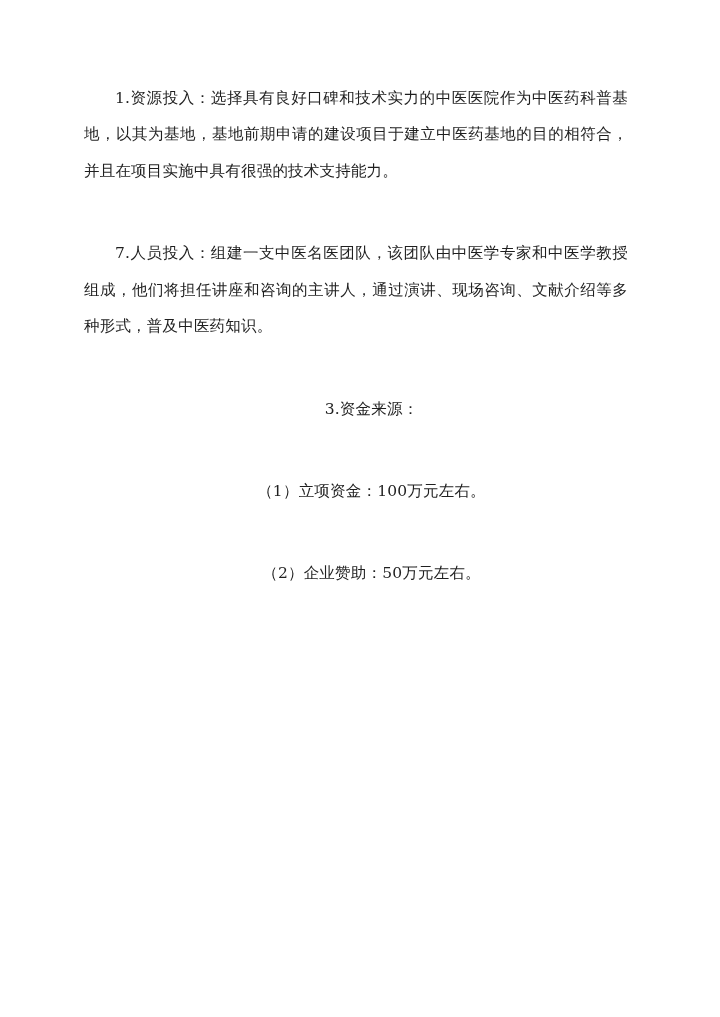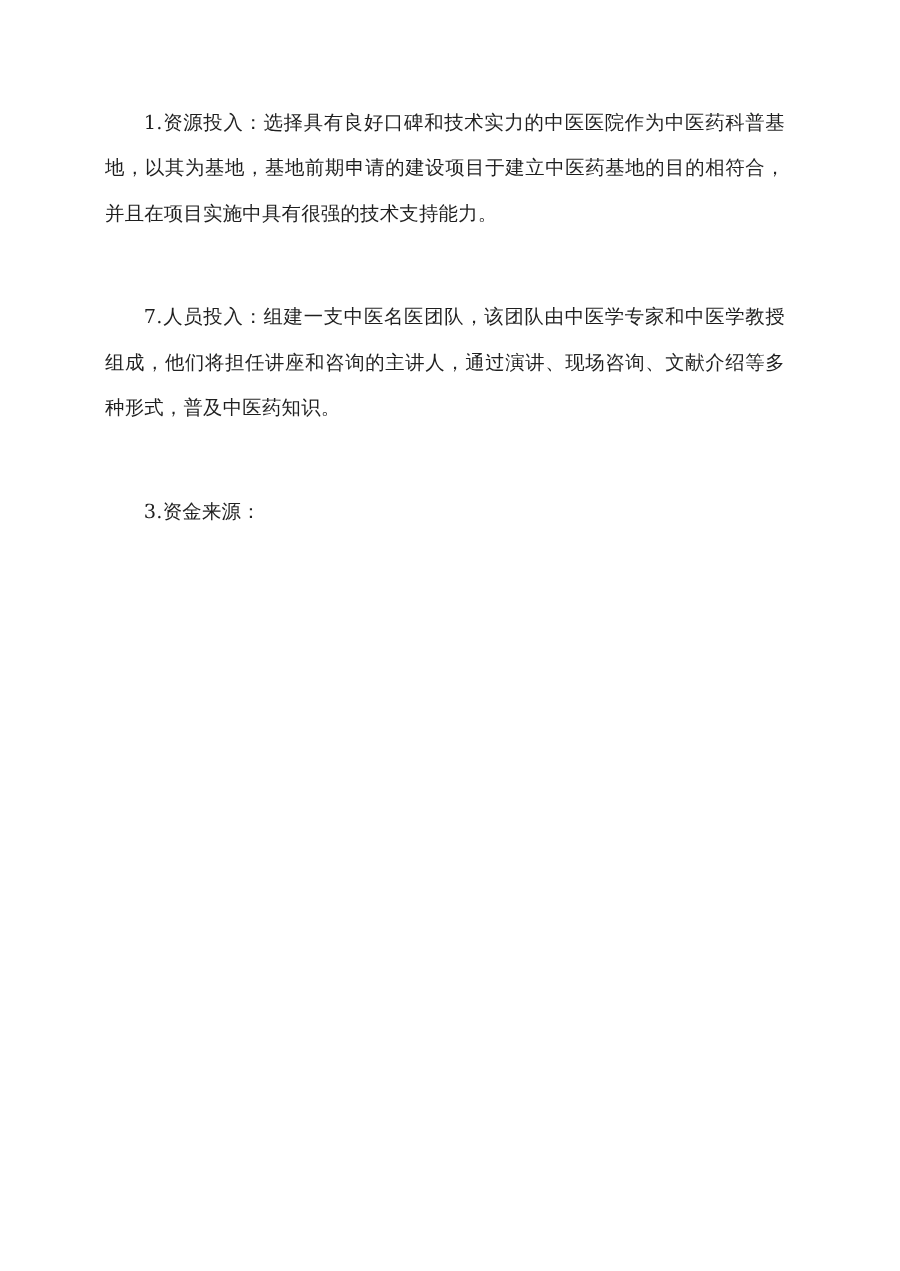--- a/index.html
+++ b/index.html
@@ -33,25 +33,27 @@
     text-justify: inter-ideograph;
     letter-spacing: 0.2px;
     text-indent: 2em;
     color: #1f1f1f;
     word-break: break-all;
   }
   p.para:last-child {
     margin-bottom: 0;
   }
   p.short {
-    text-align: left;
+    text-align: center;
   }
 </style>
 </head>
 <body>
 
 <div class="page">
   <div class="doc-body">
     <p class="para">1.资源投入：选择具有良好口碑和技术实力的中医医院作为中医药科普基地，以其为基地，基地前期申请的建设项目于建立中医药基地的目的相符合，并且在项目实施中具有很强的技术支持能力。</p>
     <p class="para">7.人员投入：组建一支中医名医团队，该团队由中医学专家和中医学教授组成，他们将担任讲座和咨询的主讲人，通过演讲、现场咨询、文献介绍等多种形式，普及中医药知识。</p>
     <p class="para short">3.资金来源：</p>
+    <p class="para short">（1）立项资金：100万元左右。</p>
+    <p class="para short">（2）企业赞助：50万元左右。</p>
   </div>
 </div>
 
 </body></html>

